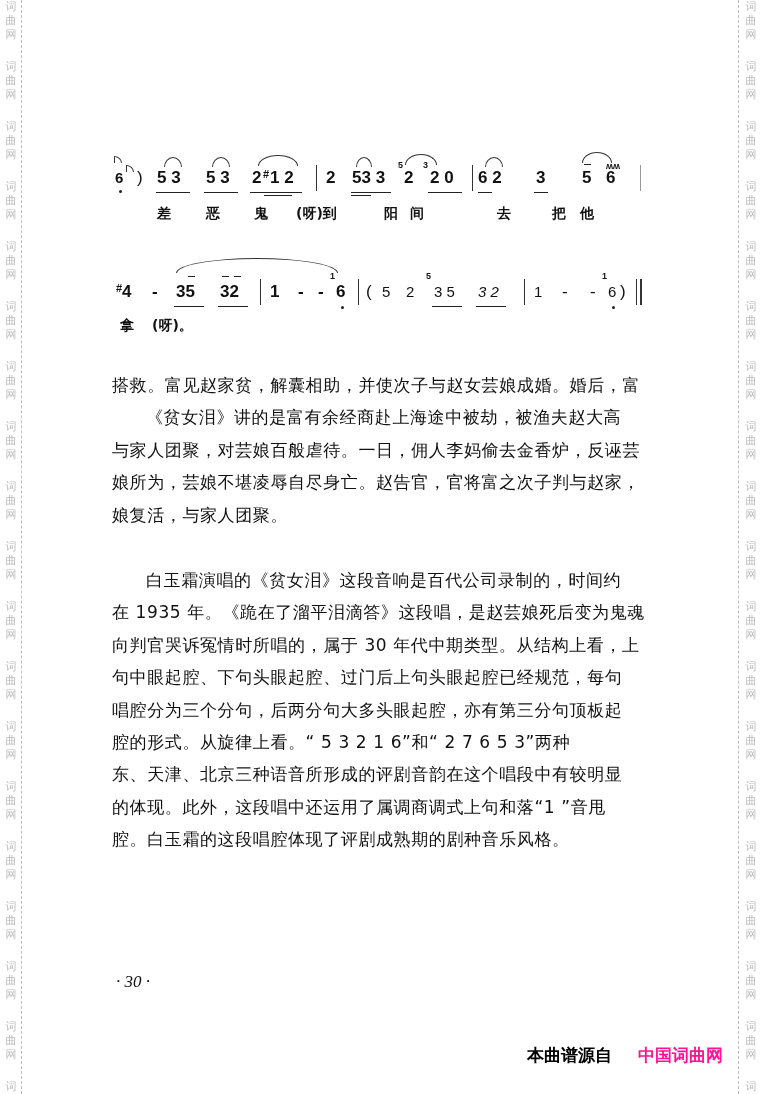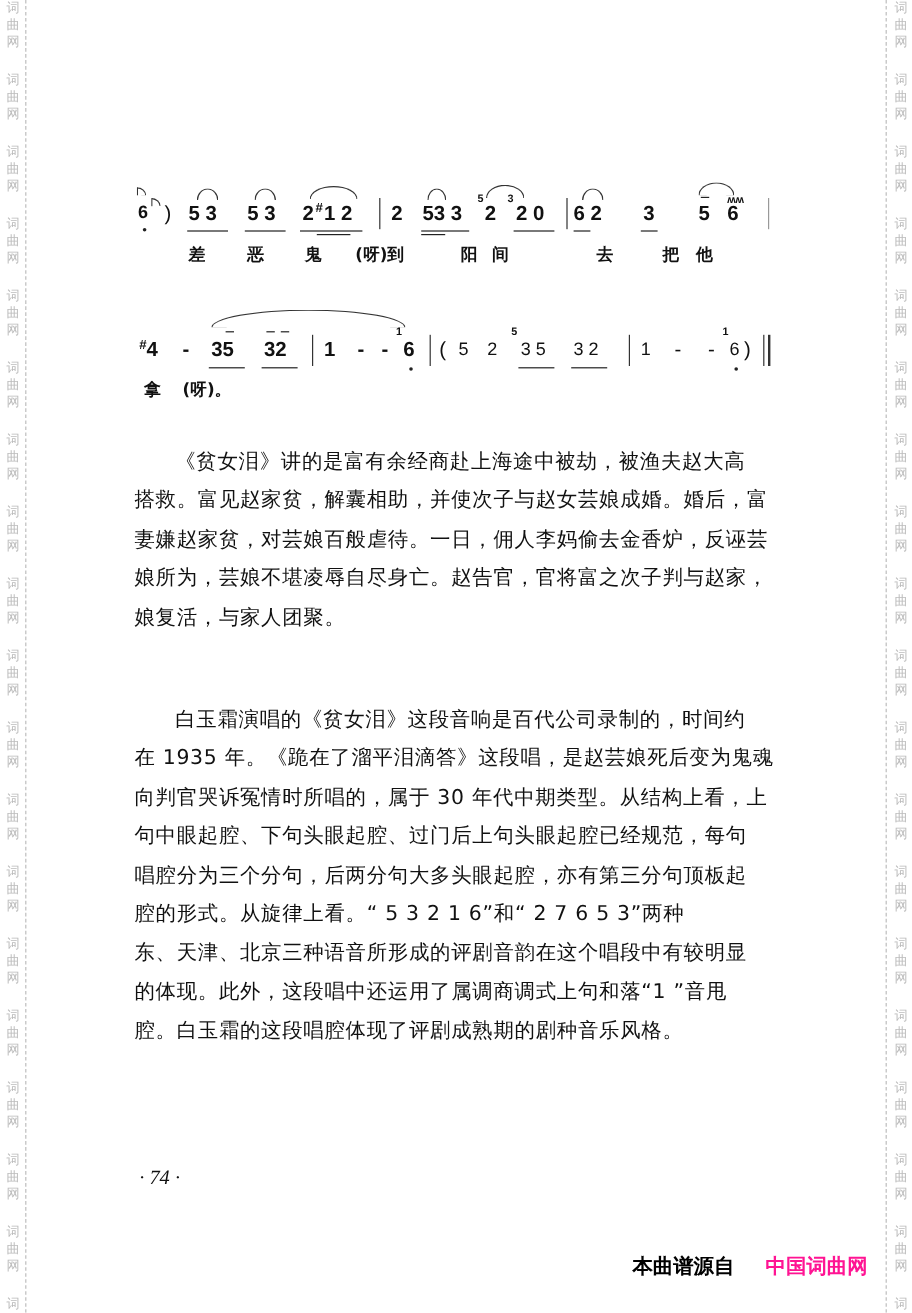--- a/index.html
+++ b/index.html
@@ -235,53 +235,53 @@
   <span class="grace" style="left:218px; top:-10px;">1</span>
   <span class="note" style="left:224px;">6</span>
   <span class="dot" style="left:229px; top:24px;"></span>
   <span class="bar" style="left:246px;"></span>
   <span class="note" style="left:254px; font-weight:normal;">(</span>
   <span class="note" style="left:270px; font-weight:normal; font-size:15px;">5</span>
   <span class="note" style="left:294px; font-weight:normal; font-size:15px;">2</span>
   <span class="grace" style="left:314px; top:-10px;">5</span>
   <span class="note" style="left:322px; font-weight:normal; font-size:15px;">3 5</span>
   <span class="ul" style="left:320px; top:24px; width:30px;"></span>
-  <span class="note" style="left:366px; font-weight:normal; font-size:15px;">3 2</span>
+  <span class="note" style="left:366px; font-weight:normal; font-size:15px;font-style:italic;">3 2</span>
   <span class="ul" style="left:364px; top:24px; width:30px;"></span>
   <span class="bar" style="left:412px;"></span>
   <span class="note" style="left:422px; font-weight:normal; font-size:15px;">1</span>
   <span class="note" style="left:450px; font-weight:normal;">-</span>
   <span class="note" style="left:478px; font-weight:normal;">-</span>
   <span class="grace" style="left:490px; top:-10px;">1</span>
   <span class="note" style="left:496px; font-weight:normal; font-size:15px;">6</span>
   <span class="dot" style="left:500px; top:24px;"></span>
   <span class="note" style="left:508px; font-weight:normal;">)</span>
   <span class="bar" style="left:524px;"></span>
   <span class="bar" style="left:528px; border-left-width:2.5px;"></span>
 </div>
 <div class="score-row" style="top:316px; height:20px;">
   <span class="lyric" style="left:8px;">拿</span>
   <span class="lyric" style="left:40px;">(呀)。</span>
 </div>
 
 <div class="para" style="top:369px;">
+  <span class="line">搭救。富见赵家贫，解囊相助，并使次子与赵女芸娘成婚。婚后，富</span>
   <span class="line" style="text-indent:34px;">《贫女泪》讲的是富有余经商赴上海途中被劫，被渔夫赵大高</span>
-  <span class="line">搭救。富见赵家贫，解囊相助，并使次子与赵女芸娘成婚。婚后，富</span>
-  <span class="line">妻嫌赵家贫，对芸娘百般虐待。一日，佣人李妈偷去金香炉，反诬芸</span>
+  <span class="line">与家人团聚，对芸娘百般虐待。一日，佣人李妈偷去金香炉，反诬芸</span>
   <span class="line">娘所为，芸娘不堪凌辱自尽身亡。赵告官，官将富之次子判与赵家，</span>
   <span class="line">娘复活，与家人团聚。</span>
 </div>
 
-<div class="para" style="top:564px;margin-top:20px;">
+<div class="para" style="top:564px;">
   <span class="line" style="text-indent:34px;">白玉霜演唱的《贫女泪》这段音响是百代公司录制的，时间约</span>
   <span class="line">在 1935 年。《跪在了溜平泪滴答》这段唱，是赵芸娘死后变为鬼魂</span>
   <span class="line">向判官哭诉冤情时所唱的，属于 30 年代中期类型。从结构上看，上</span>
   <span class="line">句中眼起腔、下句头眼起腔、过门后上句头眼起腔已经规范，每句</span>
   <span class="line">唱腔分为三个分句，后两分句大多头眼起腔，亦有第三分句顶板起</span>
   <span class="line">腔的形式。从旋律上看。“ 5 3 2 1 6”和“ 2 7 6 5 3”两种</span>
   <span class="line">东、天津、北京三种语音所形成的评剧音韵在这个唱段中有较明显</span>
   <span class="line">的体现。此外，这段唱中还运用了属调商调式上句和落“1 ”音甩</span>
   <span class="line">腔。白玉霜的这段唱腔体现了评剧成熟期的剧种音乐风格。</span>
 </div>
 
-<div class="pageno">· 74 ·</div>
+<div class="pageno">· 30 ·</div>
 <div class="source" style="left:527px; color:#000;">本曲谱源自</div>
 <div class="source" style="left:638px; color:#ff1493;" id="source-site">中国词曲网</div>
 
 </body></html>

